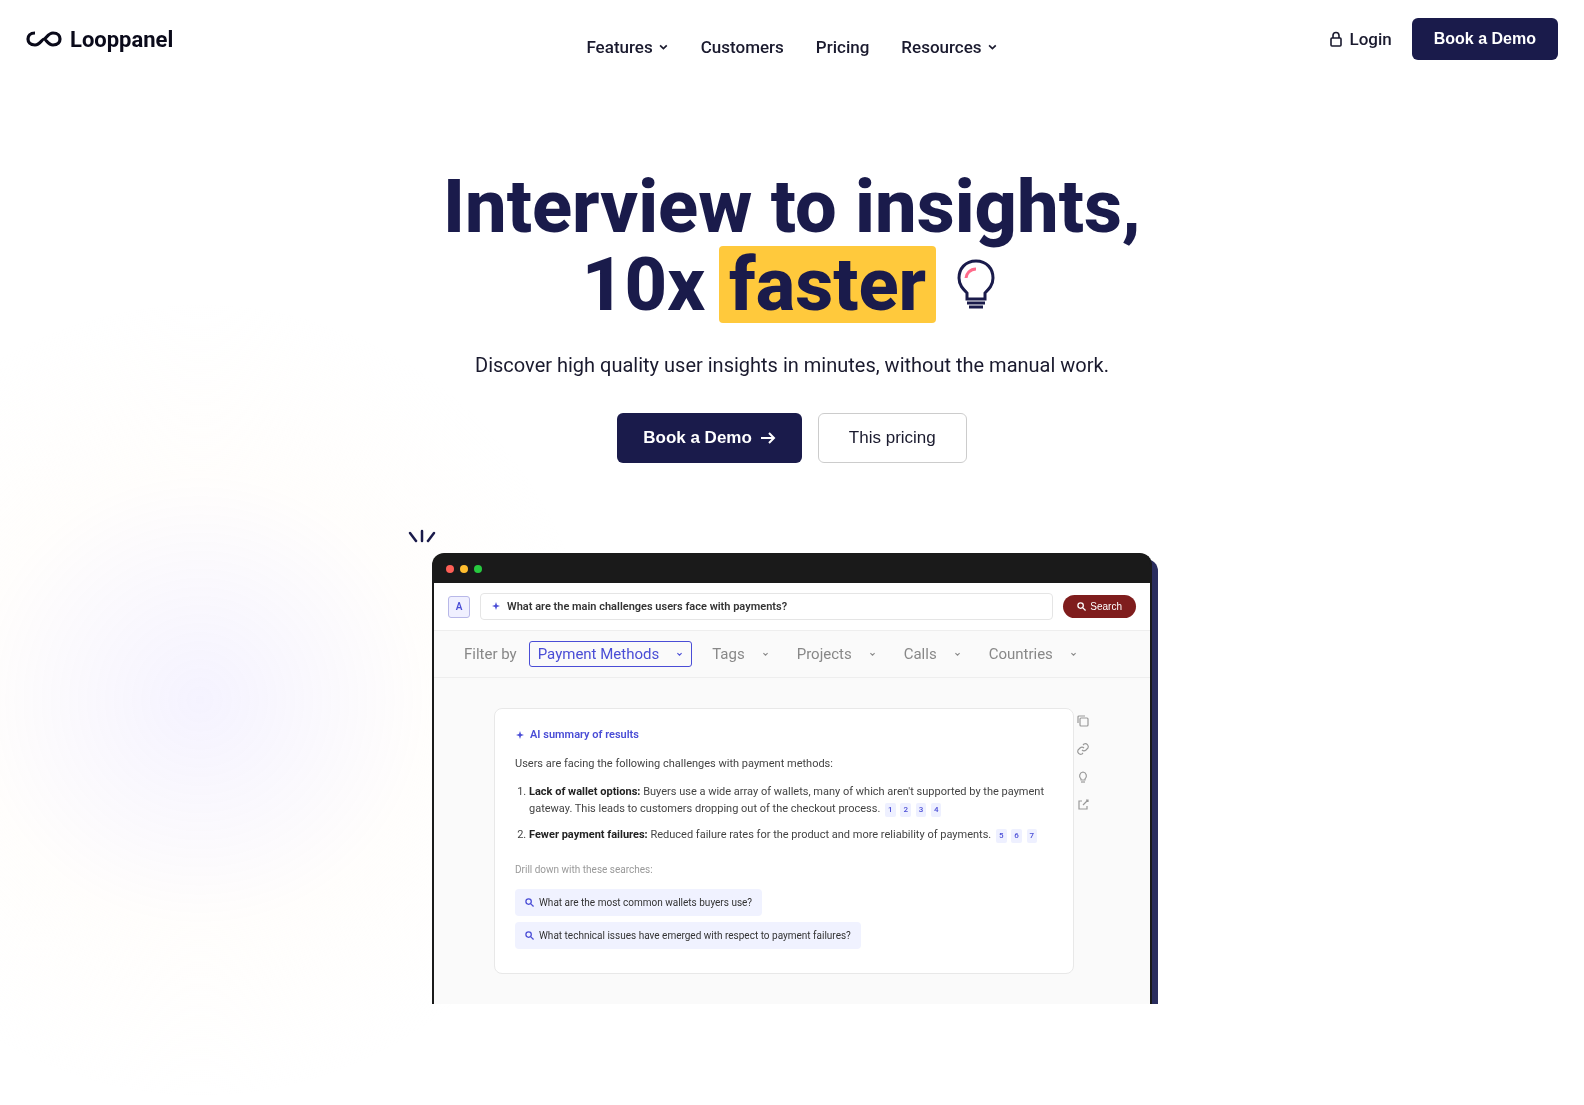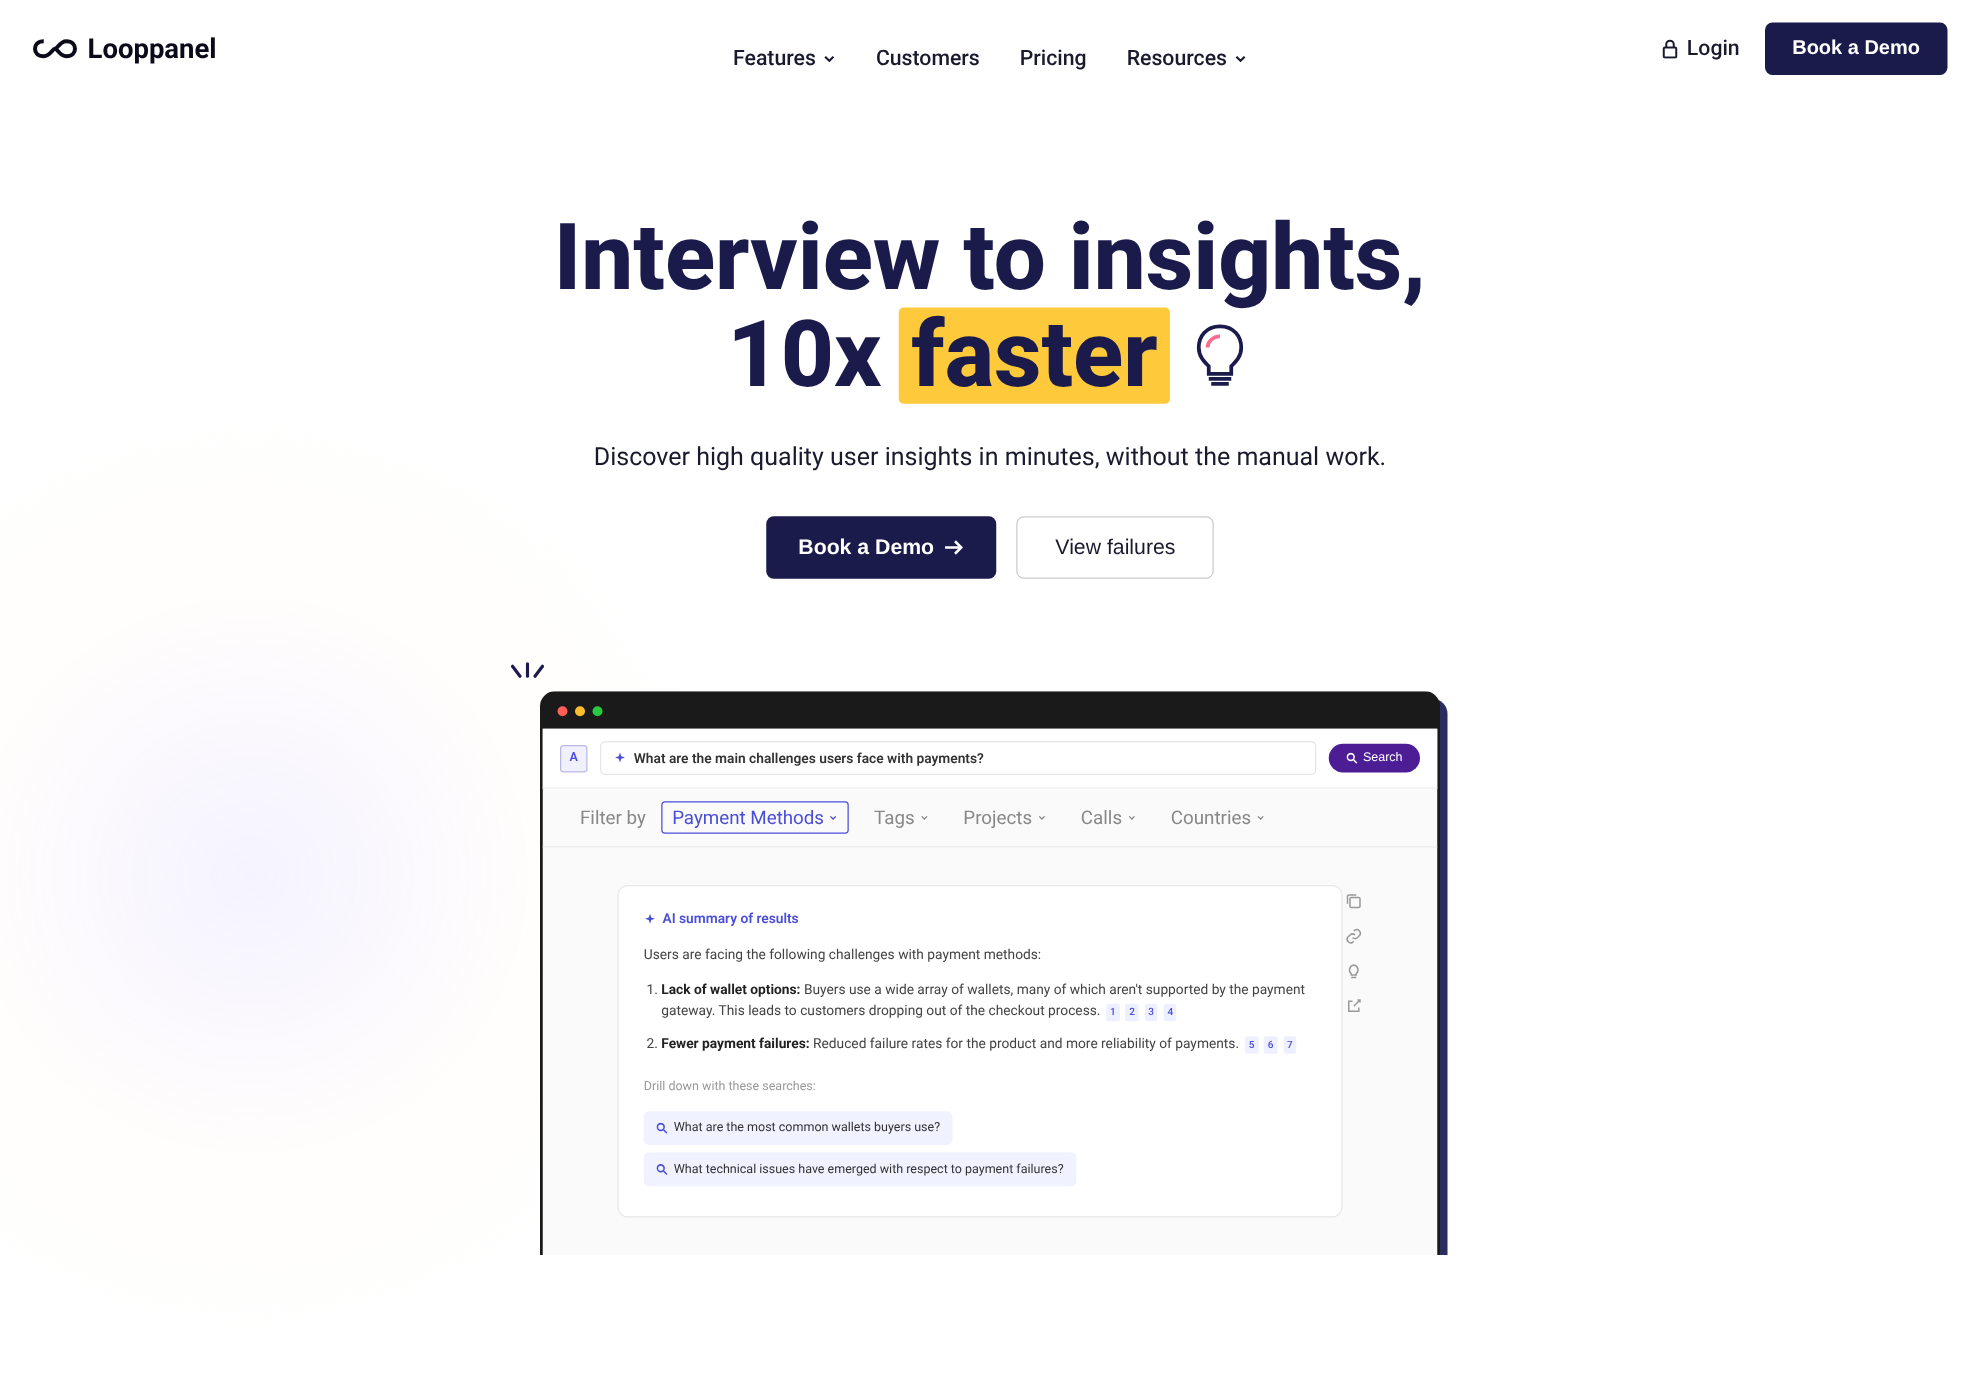--- a/index.html
+++ b/index.html
@@ -202,21 +202,21 @@
     align-items: center;
     gap: 6px;
     border: 1px solid #e5e5e5;
     border-radius: 4px;
     padding: 6px 10px;
     font-size: 11px;
     font-weight: 600;
     color: #333;
   }
   .search-btn {
-    background: #4c1d95;
+    background: #7f1d1d;
     color: #fff;
     border: none;
     border-radius: 14px;
     padding: 6px 14px;
     font-size: 10px;
     font-weight: 500;
     display: flex;
     align-items: center;
     gap: 4px;
     cursor: pointer;
@@ -226,21 +226,21 @@
     align-items: center;
     gap: 12px;
     padding: 10px 30px;
     border-bottom: 1px solid #eee;
     font-size: 15px;
     color: #888;
   }
   .filter-chip {
     display: flex;
     align-items: center;
-    gap: 4px;
+    gap: 17px;
     padding: 3px 8px;
     border-radius: 3px;
     cursor: pointer;
   }
   .filter-chip.active {
     border: 1px solid #4a4dd6;
     color: #4a4dd6;
   }
   .content {
     padding: 30px 60px;
@@ -378,21 +378,21 @@
     </span>
   </h1>
   <p class="hero-sub">Discover high quality user insights in minutes, without the manual work.</p>
   <div class="hero-ctas">
     <button class="cta-primary">
       <span>Book a Demo</span>
       <svg width="16" height="14" viewBox="0 0 16 14" fill="none" stroke="#fff" stroke-width="2">
           <path d="M1 7h13M9 2l5 5-5 5"></path>
         </svg>
     </button>
-    <button class="cta-secondary">View failures</button>
+    <button class="cta-secondary">This pricing</button>
   </div>
 </section>
 
 <div class="preview-wrap">
   <span class="sparkle">
     <svg width="32" height="28" viewBox="0 0 32 28" fill="none" stroke="#1a1b4b" stroke-width="2.5" stroke-linecap="round">
       <path d="M4 4 L10 12"></path>
         <path d="M16 2 L16 12"></path>
         <path d="M28 4 L22 12"></path>
     </svg>

